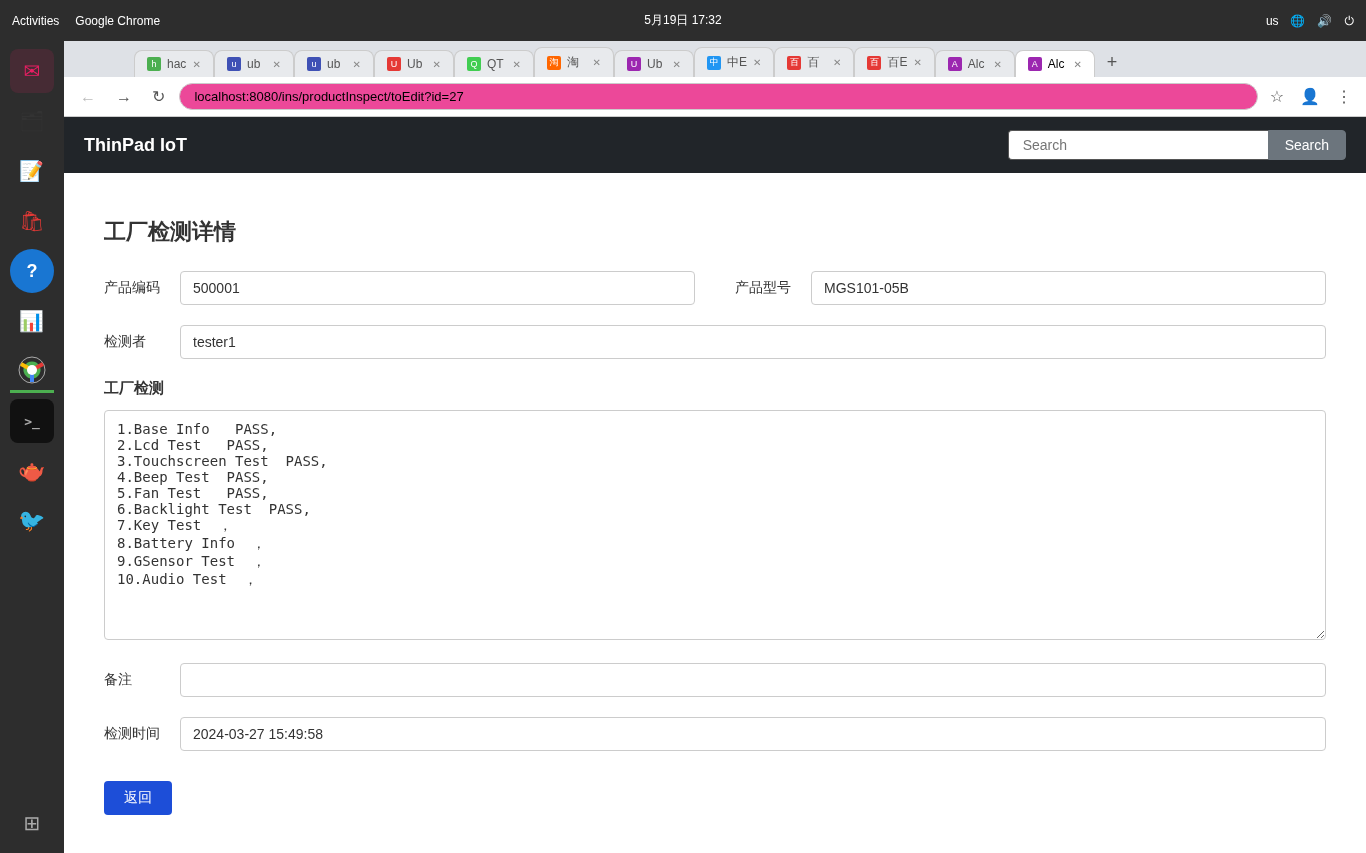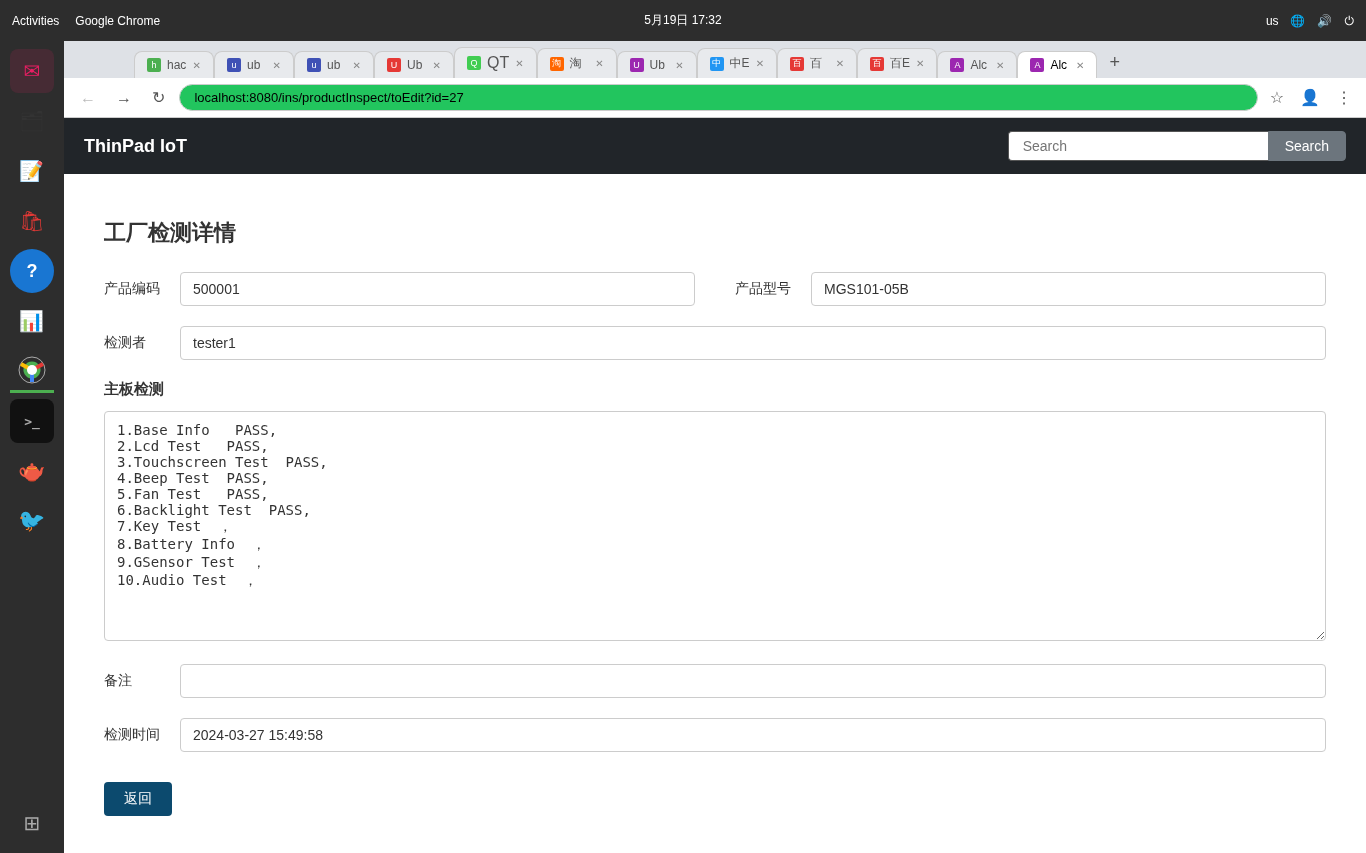--- a/index.html
+++ b/index.html
@@ -91,21 +91,21 @@
       padding: 2px 6px;
       border-radius: 50%;
     }
     .nav-btn.disabled { color: #bbb; cursor: default; }
     .url-bar {
       flex: 1;
       border: 1px solid #ccc;
       border-radius: 20px;
       padding: 5px 14px;
       font-size: 13px;
-      background: #22c55e;
+      background: #ec4899;
       outline: none;
     }
     .bookmark-btn, .profile-btn, .menu-btn {
       background: none;
       border: none;
       cursor: pointer;
       font-size: 16px;
       color: #555;
       padding: 2px 4px;
     }
@@ -232,21 +232,21 @@
     .full-row {
       display: flex;
       align-items: center;
       gap: 16px;
       margin-bottom: 20px;
     }
     .full-row .form-label { min-width: 60px; }
     .full-row .form-control { flex: 1; }
 
     .back-btn {
-      background: #0c4a6e;
+      background: #1d4ed8;
       color: #fff;
       border: none;
       border-radius: 4px;
       padding: 8px 20px;
       font-size: 14px;
       cursor: pointer;
       margin-top: 10px;
     }
 
     
@@ -377,21 +377,21 @@
           <span style="font-size:12px;">ub</span>
           <span class="tab-close">✕</span>
         </div>
         <div class="tab">
           <div class="tab-favicon" style="background:#e53935; border-radius:2px; display:flex; align-items:center; justify-content:center; color:#fff; font-size:9px;">U</div>
           <span style="font-size:12px;">Ub</span>
           <span class="tab-close">✕</span>
         </div>
         <div class="tab">
           <div class="tab-favicon" style="background:#41cd52; border-radius:2px; display:flex; align-items:center; justify-content:center; color:#fff; font-size:9px;">Q</div>
-          <span style="font-size:16px;">QT</span>
+          <span style="font-size:12px;">QT</span>
           <span class="tab-close">✕</span>
         </div>
         <div class="tab">
           <div class="tab-favicon" style="background:#ff6600; border-radius:2px; display:flex; align-items:center; justify-content:center; color:#fff; font-size:9px;">淘</div>
           <span style="font-size:12px;">淘</span>
           <span class="tab-close">✕</span>
         </div>
         <div class="tab">
           <div class="tab-favicon" style="background:#9c27b0; border-radius:2px; display:flex; align-items:center; justify-content:center; color:#fff; font-size:9px;">U</div>
           <span style="font-size:12px;">Ub</span>
@@ -463,21 +463,21 @@
           
           <div class="form-row">
             <div class="form-group">
               <label class="form-label">检测者</label>
               <input class="form-control" type="text" value="tester1" style="">
             </div>
           </div>
 
           
           <div>
-            <div class="section-title">主板检测</div>
+            <div class="section-title">工厂检测</div>
             <textarea class="result-textarea" style="">1.Base Info   PASS,
 2.Lcd Test   PASS,
 3.Touchscreen Test  PASS,
 4.Beep Test  PASS,
 5.Fan Test   PASS,
 6.Backlight Test  PASS,
 7.Key Test  ，
 8.Battery Info  ，
 9.GSensor Test  ，
 10.Audio Test  ，</textarea>

